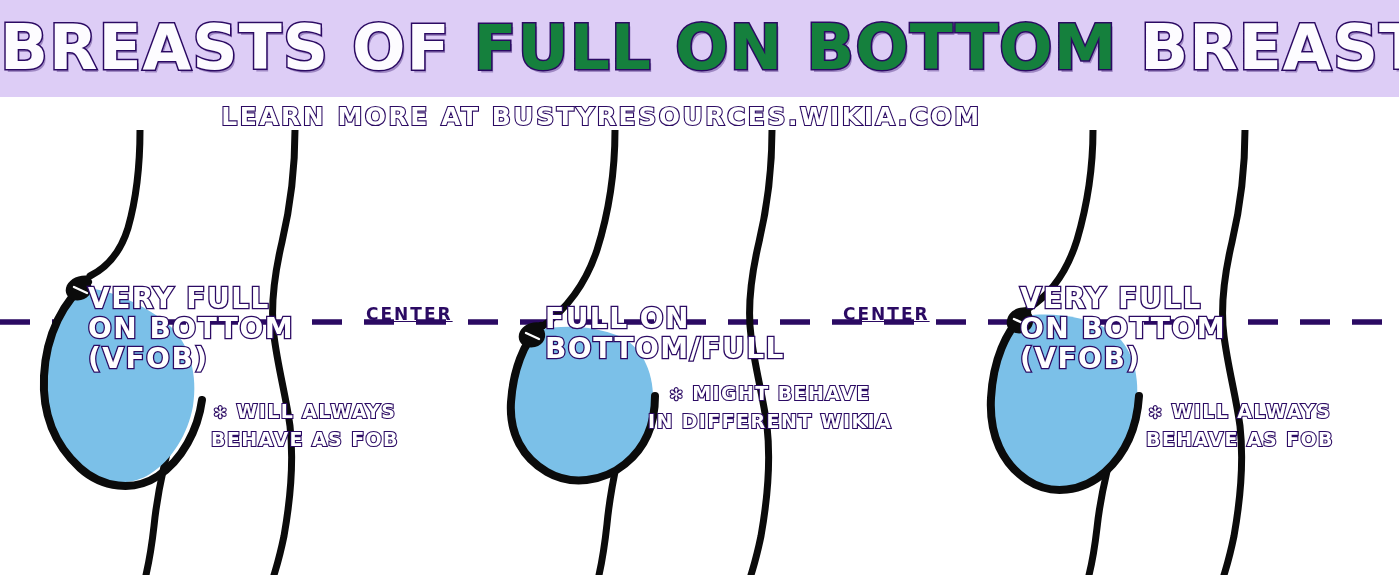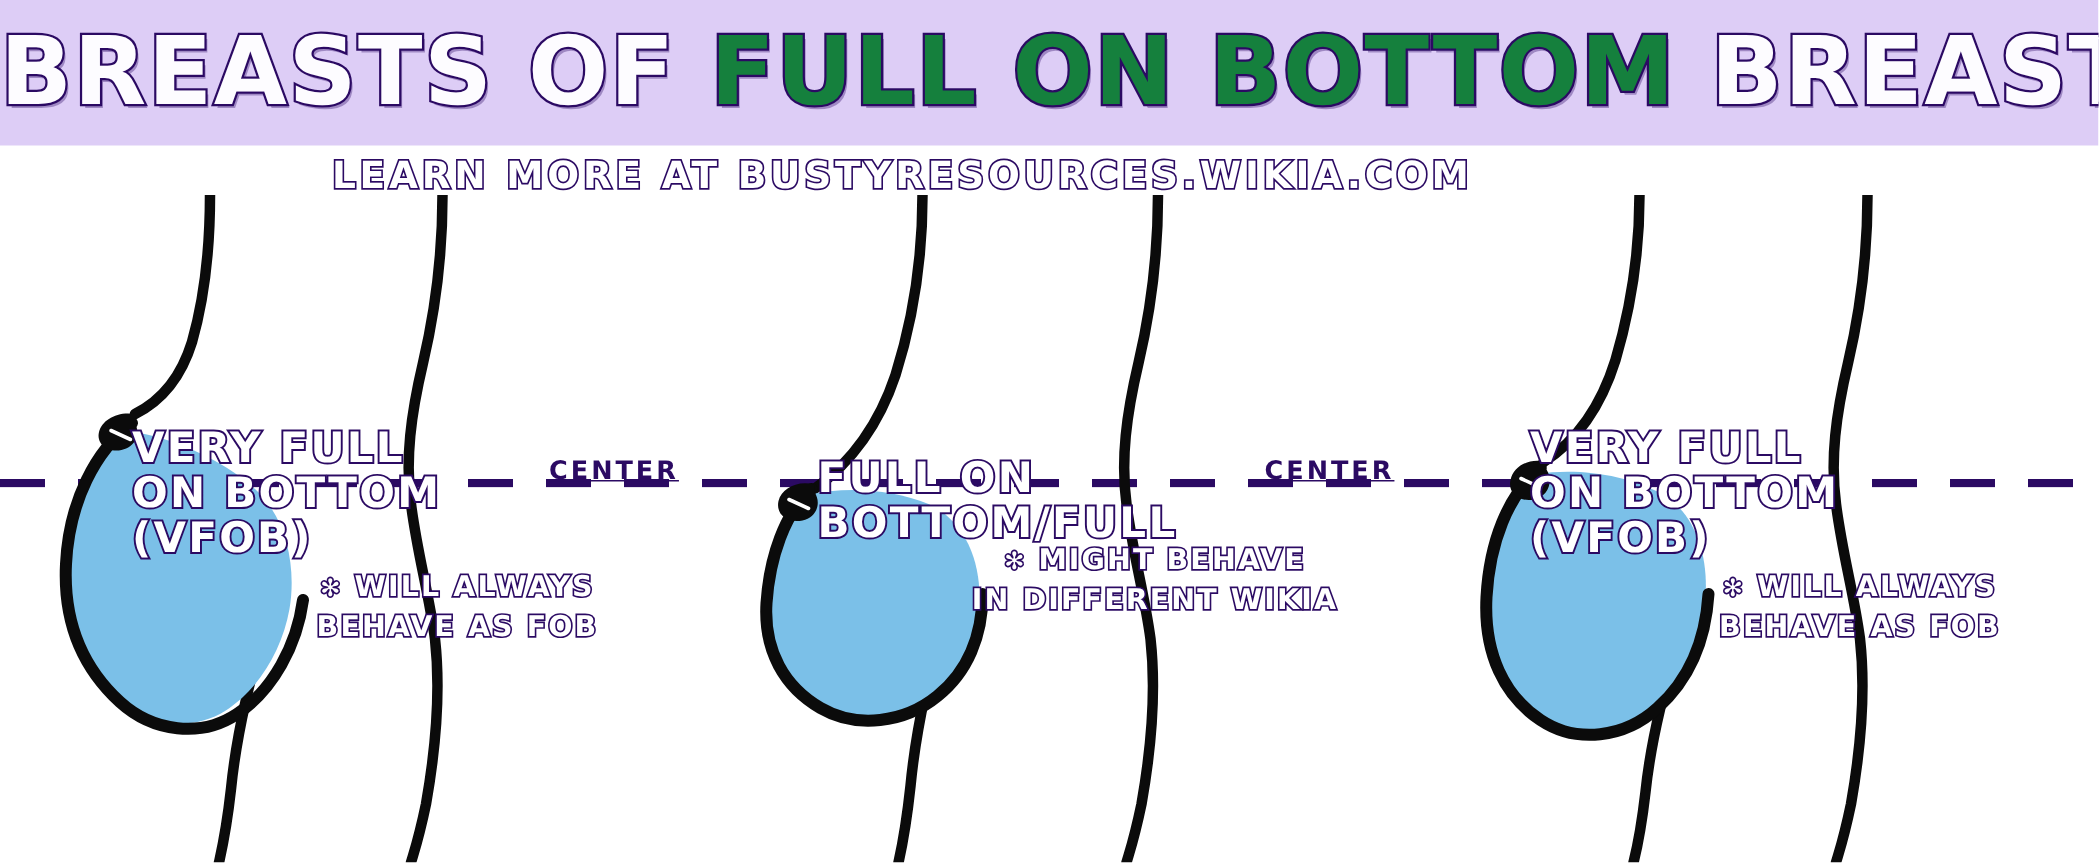--- a/index.html
+++ b/index.html
@@ -126,20 +126,21 @@
     text-align: center;
     white-space: nowrap;
     font-family: "DejaVu Sans", sans-serif;
     font-weight: bold;
     font-size: 19px;
     line-height: 26px;
     letter-spacing: 1.4px;
     color: #ffffff;
     -webkit-text-stroke: 2.2px #2b0a63;
     paint-order: stroke fill;
+    margin-top: 20px;
   }
   .fig-note .bullet-glyph {
     font-size: 16px;
   }
 
   #label-1 { left: 88px;  top: 284px; width: 270px; }
   #note-1  { left: 180px; top: 378px; width: 250px; }
 
   #label-2 { left: 545px;  top: 304px; width: 300px; }
   #note-2  { left: 620px;  top: 360px; width: 300px; }

